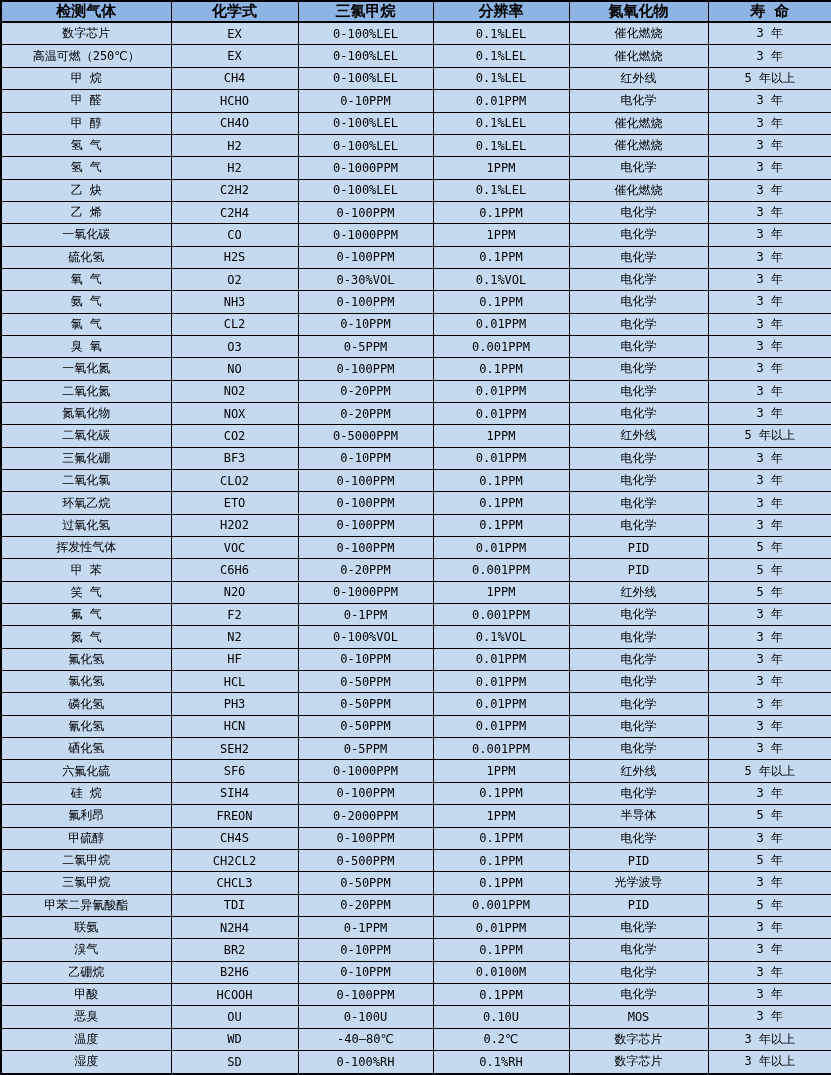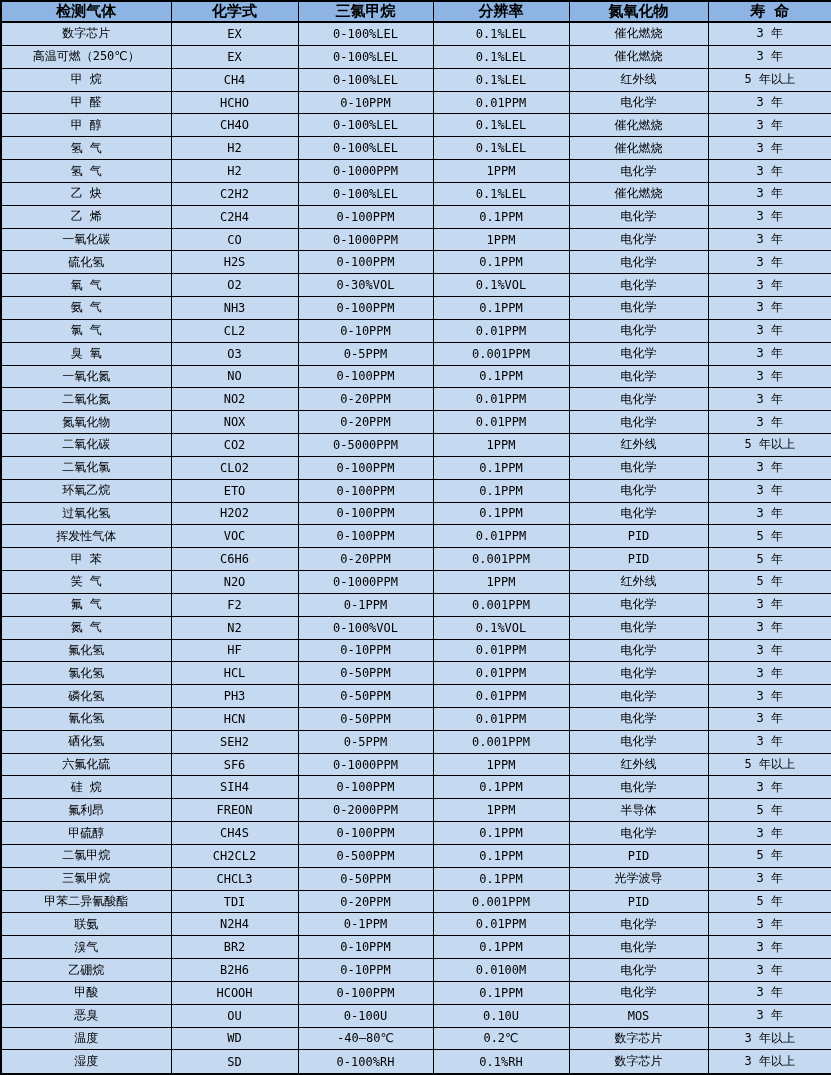--- a/index.html
+++ b/index.html
@@ -212,20 +212,28 @@
         </tr>
         <tr>
           <td>二氧化碳</td>
           <td>CO2</td>
           <td>0-5000PPM</td>
           <td>1PPM</td>
           <td>红外线</td>
           <td>5 年以上</td>
         </tr>
         <tr>
+          <td>三氟化硼</td>
+          <td>BF3</td>
+          <td>0-10PPM</td>
+          <td>0.01PPM</td>
+          <td>电化学</td>
+          <td>3 年</td>
+        </tr>
+        <tr>
           <td>二氧化氯</td>
           <td>CLO2</td>
           <td>0-100PPM</td>
           <td>0.1PPM</td>
           <td>电化学</td>
           <td>3 年</td>
         </tr>
         <tr>
           <td>环氧乙烷</td>
           <td>ETO</td>

